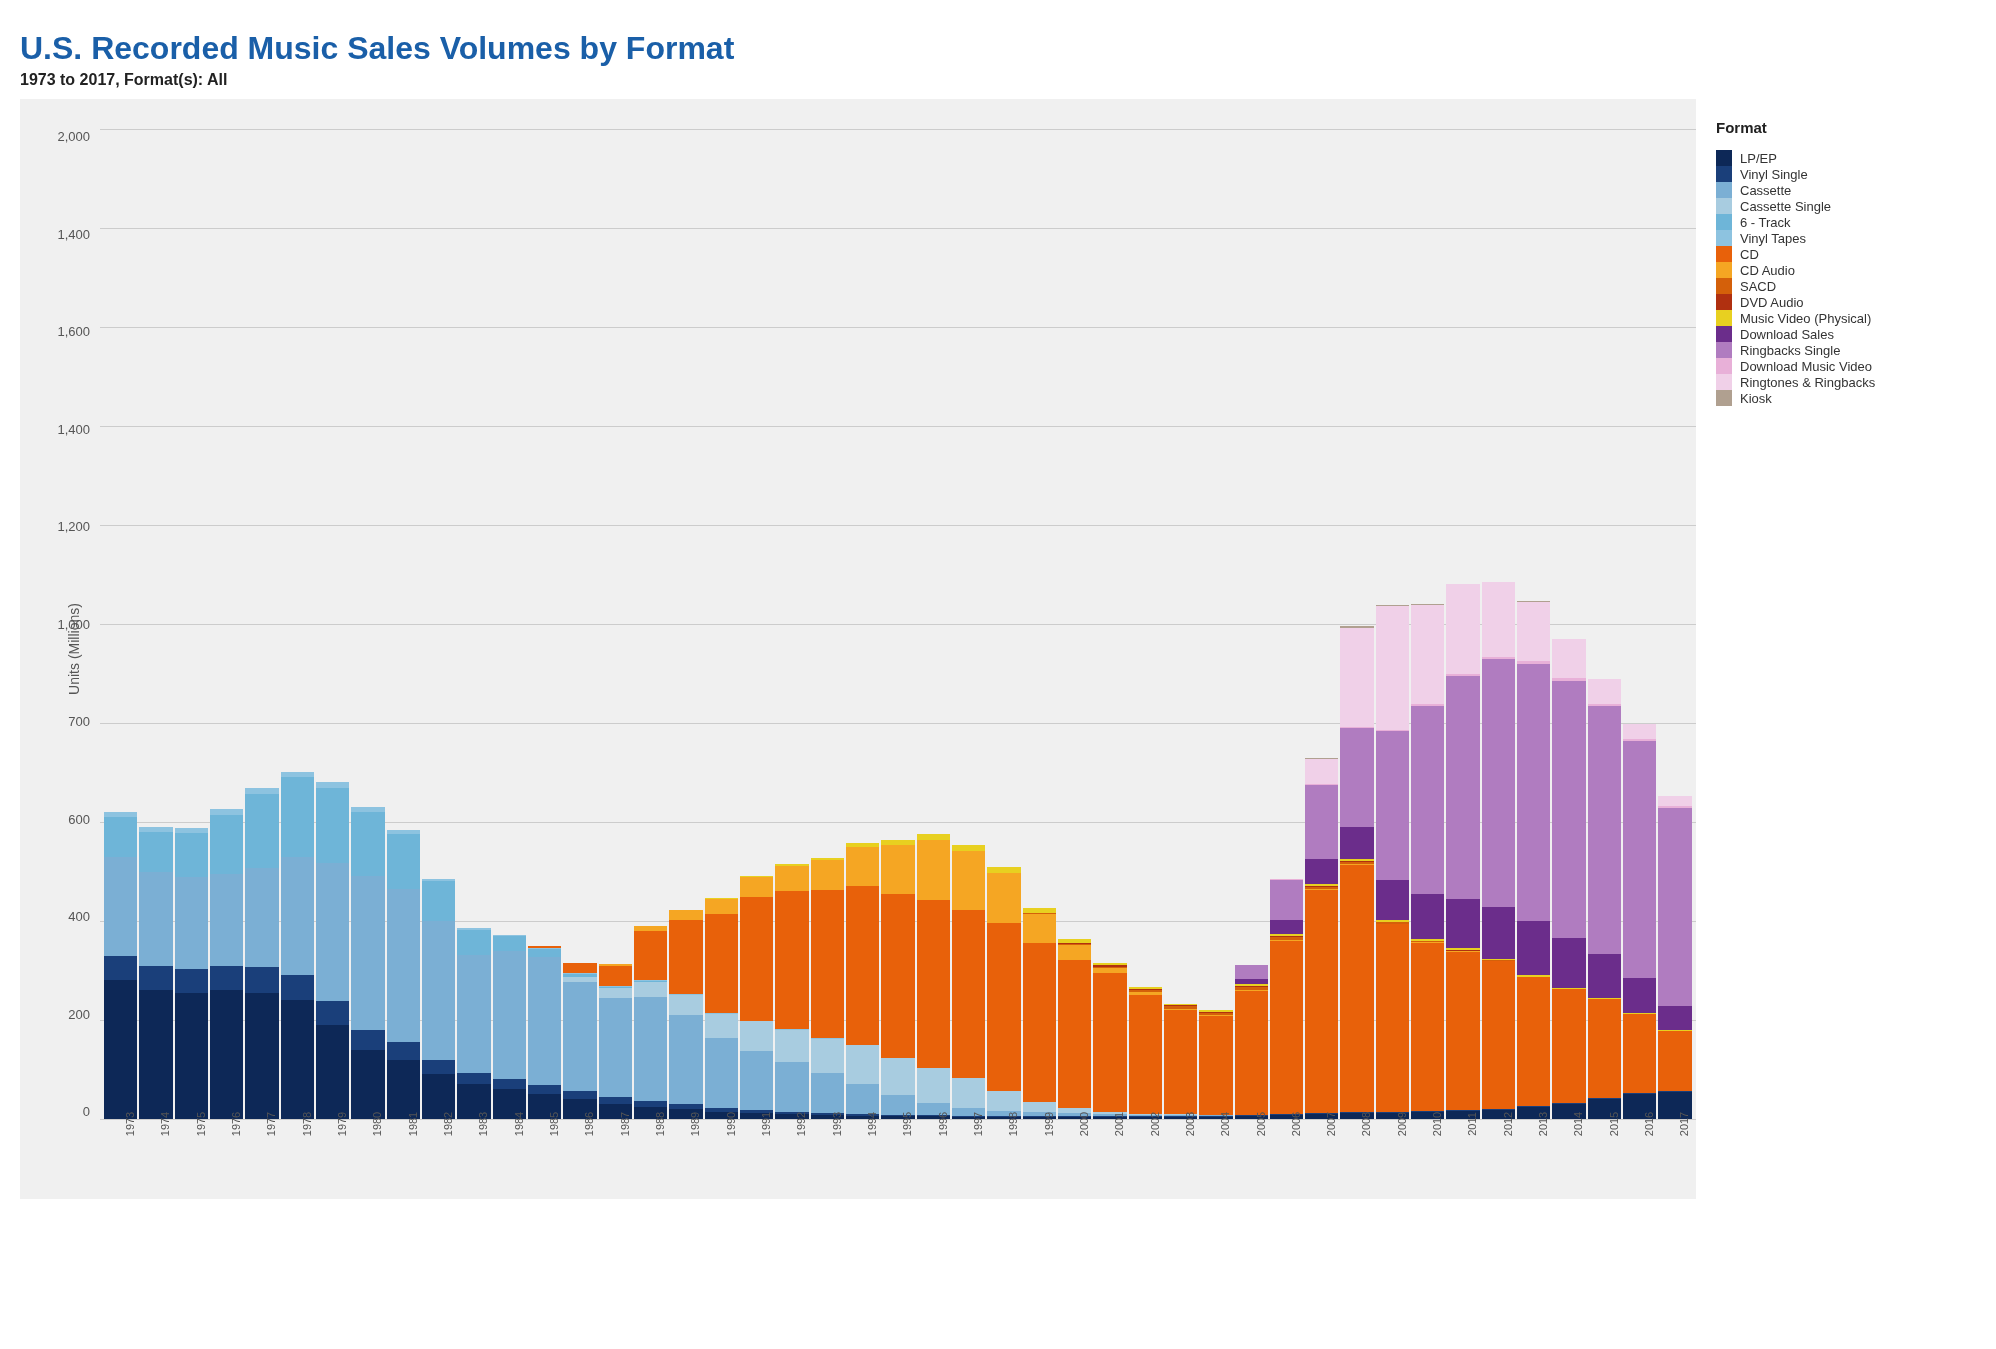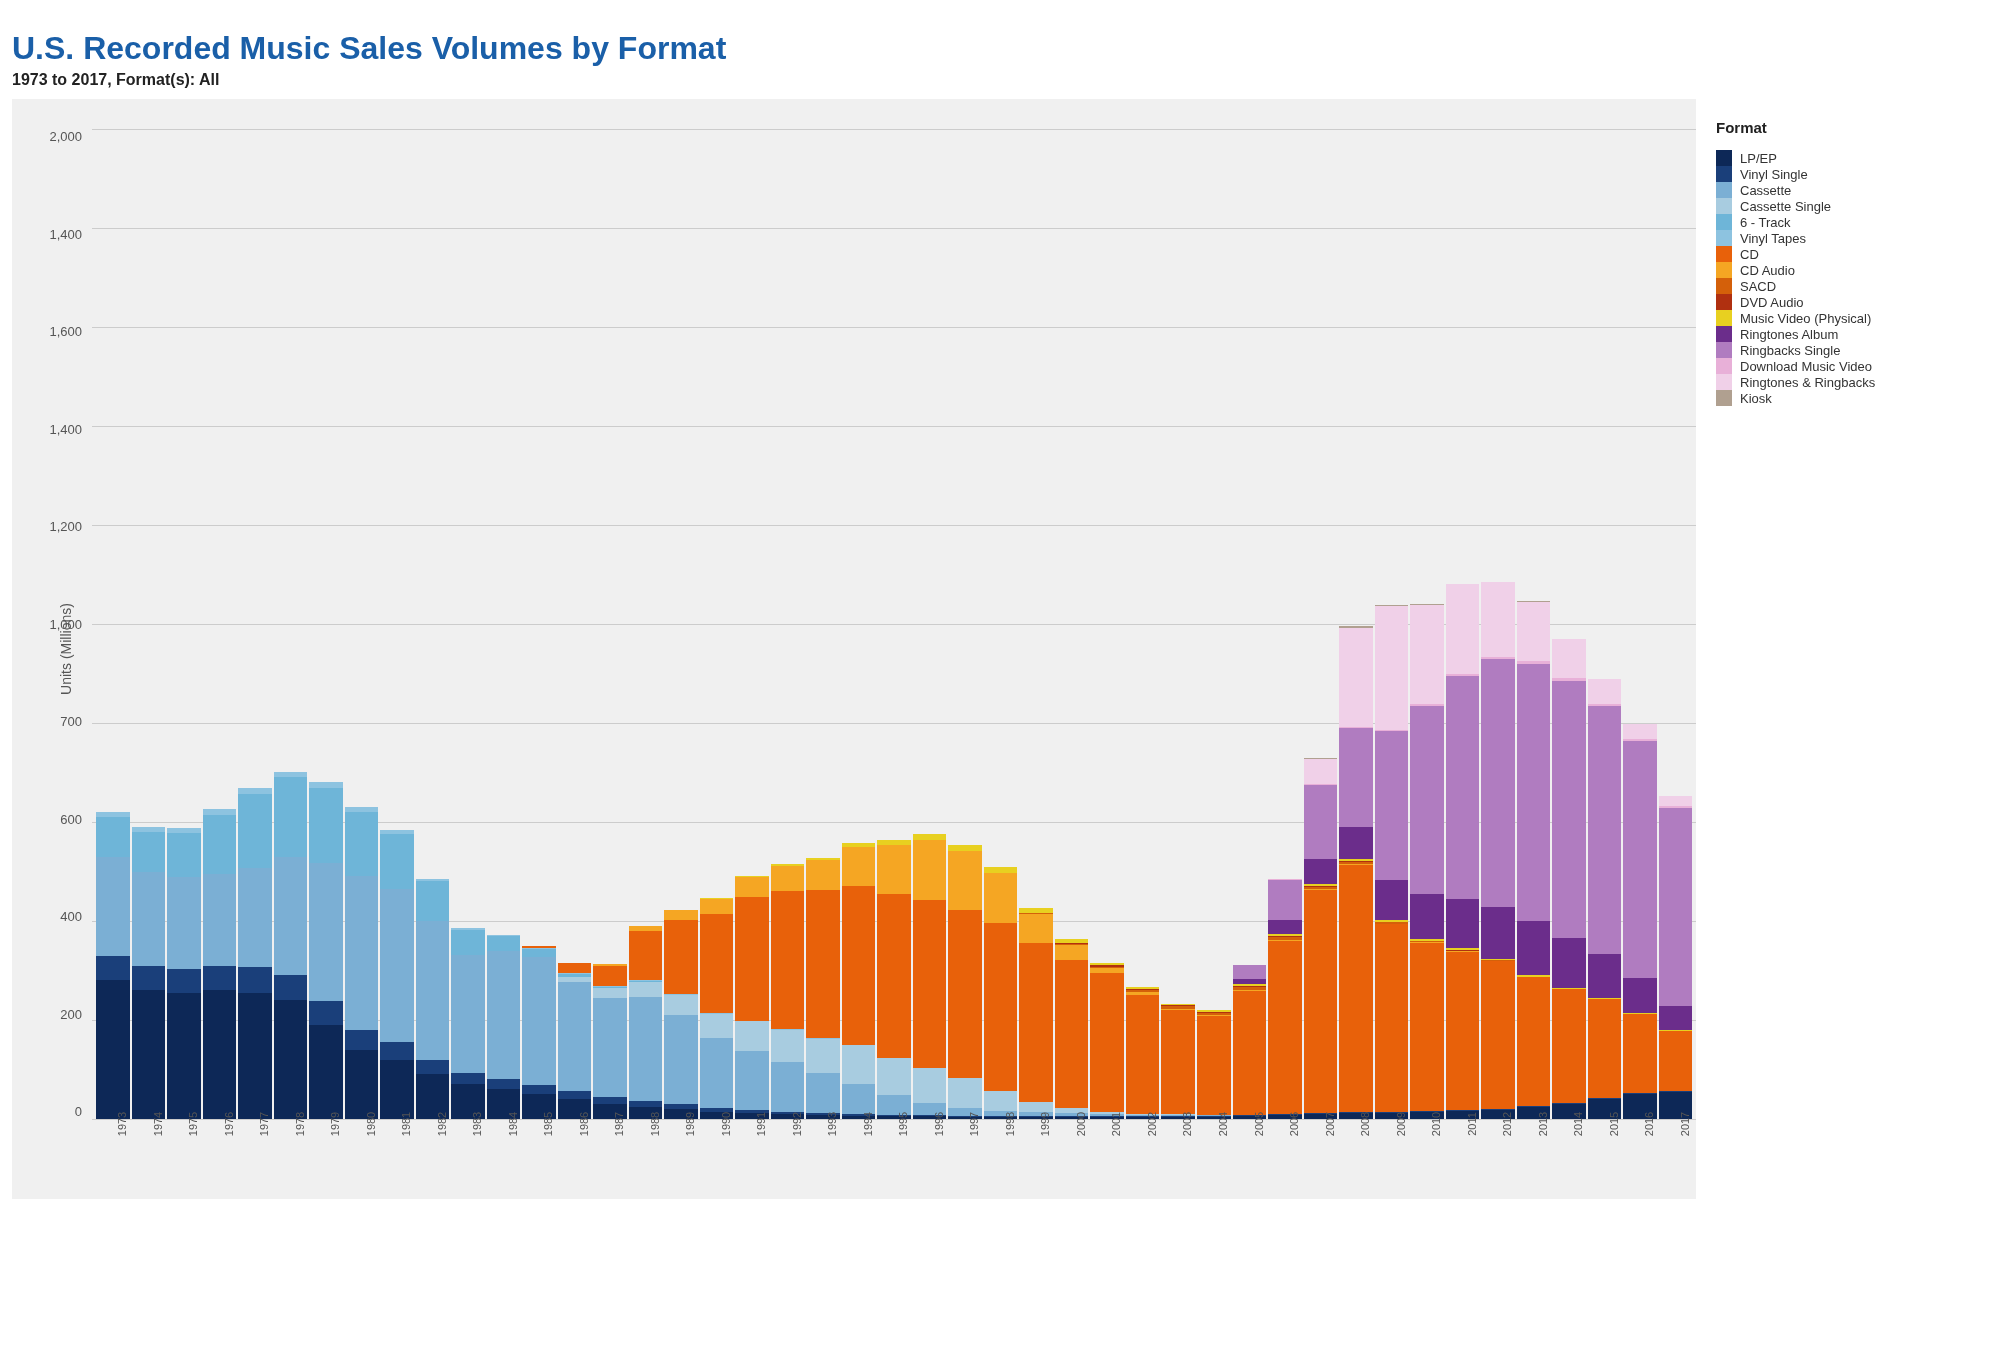--- a/index.html
+++ b/index.html
@@ -1,17 +1,17 @@
 <!DOCTYPE html>
 <html><head>
   <meta charset="utf-8">
   <style>
     * { box-sizing: border-box; margin: 0; padding: 0; }
     body { background: #fff; font-family: Arial, sans-serif; width: 1996px; min-height: 1349px; }
-    .page { padding: 30px 20px 20px 12px; }
+    .page { padding: 30px 20px 20px 20px; }
     h1 { color: #1a5fa8; font-size: 32px; font-weight: bold; margin-bottom: 4px; }
     .subtitle { font-size: 16px; font-weight: bold; color: #222; margin-bottom: 2px; }
     .source { font-size: 15px; font-weight: bold; color: #222; margin-bottom: 10px; }
     .chart-area { display: flex; flex-direction: row; margin-top: 10px; }
     .chart-container { flex: 1; background: #f0f0f0; position: relative; height: 1100px; padding: 30px 10px 80px 80px; }
     .y-axis { position: absolute; left: 0; top: 30px; bottom: 80px; width: 80px; display: flex; flex-direction: column; justify-content: space-between; align-items: flex-end; padding-right: 10px; }
     .y-label { font-size: 13px; color: #555; }
     .legend { width: 280px; padding: 20px 10px 10px 20px; display: flex; flex-direction: column; gap: 6px; }
     .legend-title { font-size: 15px; font-weight: bold; color: #222; margin-bottom: 8px; }
     .legend-item { display: flex; align-items: center; gap: 8px; font-size: 13px; color: #333; }
@@ -589,21 +589,21 @@
           <div class="legend-item">
             <div class="legend-color" style="background:#b03010;"></div>
             <span>DVD Audio</span>
           </div>
           <div class="legend-item">
             <div class="legend-color" style="background:#e8d020;"></div>
             <span>Music Video (Physical)</span>
           </div>
           <div class="legend-item">
             <div class="legend-color" style="background:#6b2d8b;"></div>
-            <span>Ringtones Album</span>
+            <span>Download Sales</span>
           </div>
           <div class="legend-item">
             <div class="legend-color" style="background:#b07cc0;"></div>
             <span>Ringbacks Single</span>
           </div>
           <div class="legend-item">
             <div class="legend-color" style="background:#e8b0d8;"></div>
             <span>Download Music Video</span>
           </div>
           <div class="legend-item">

